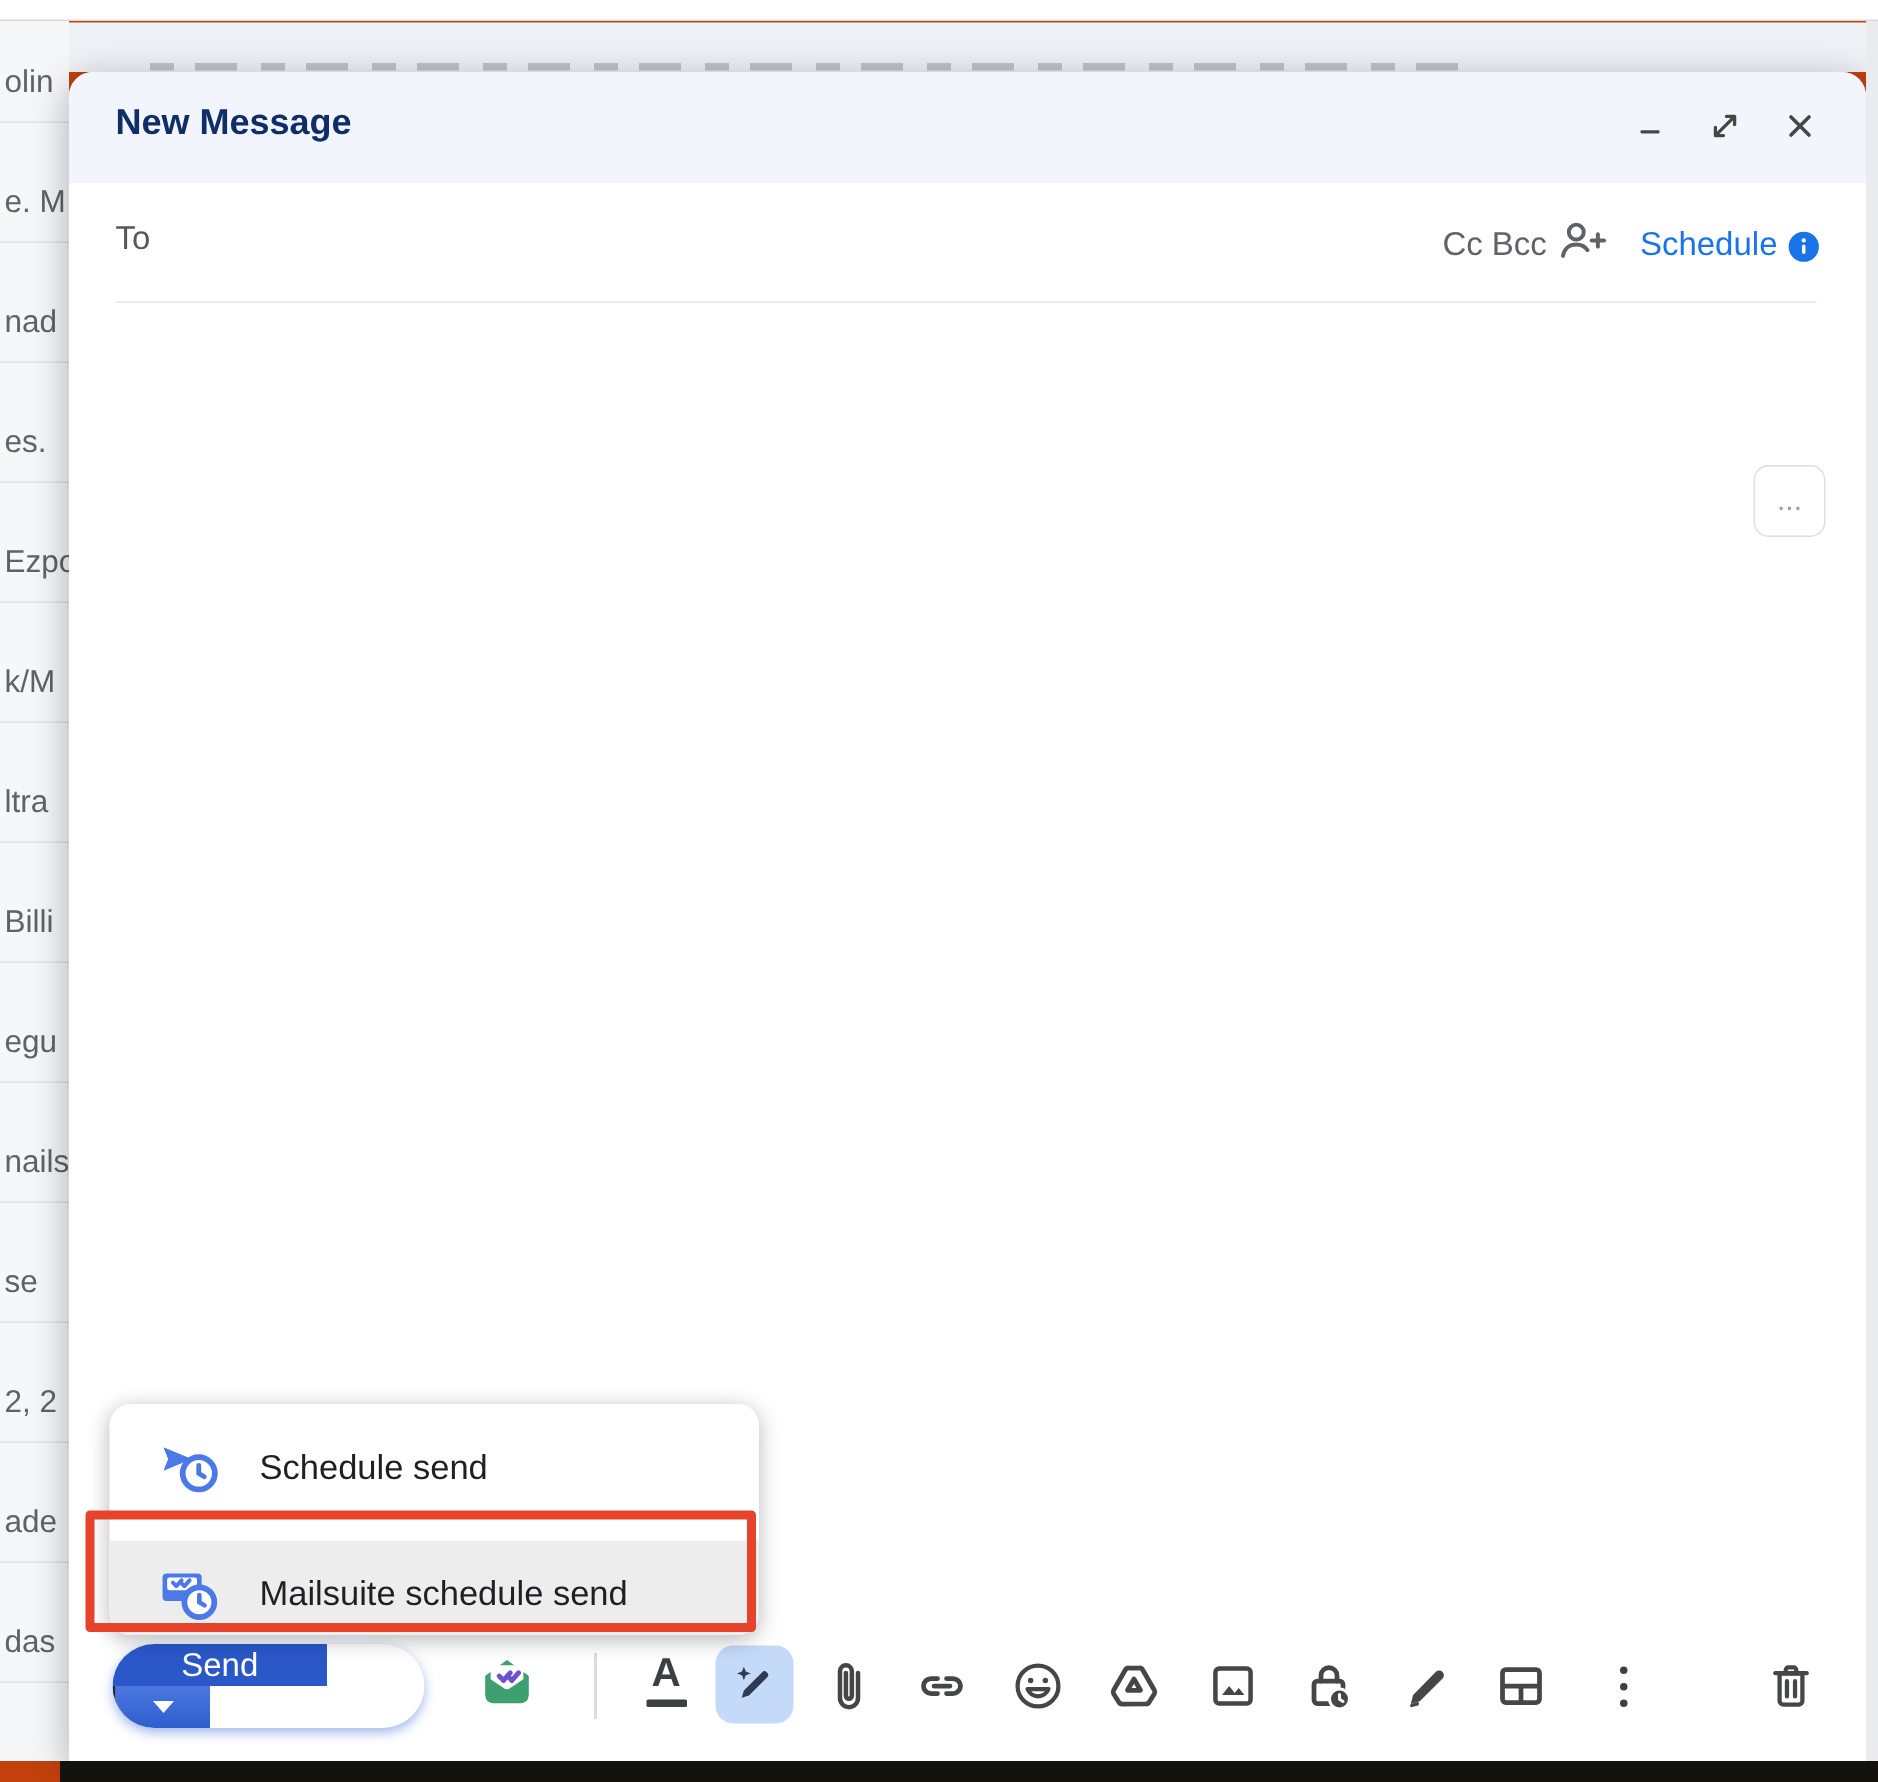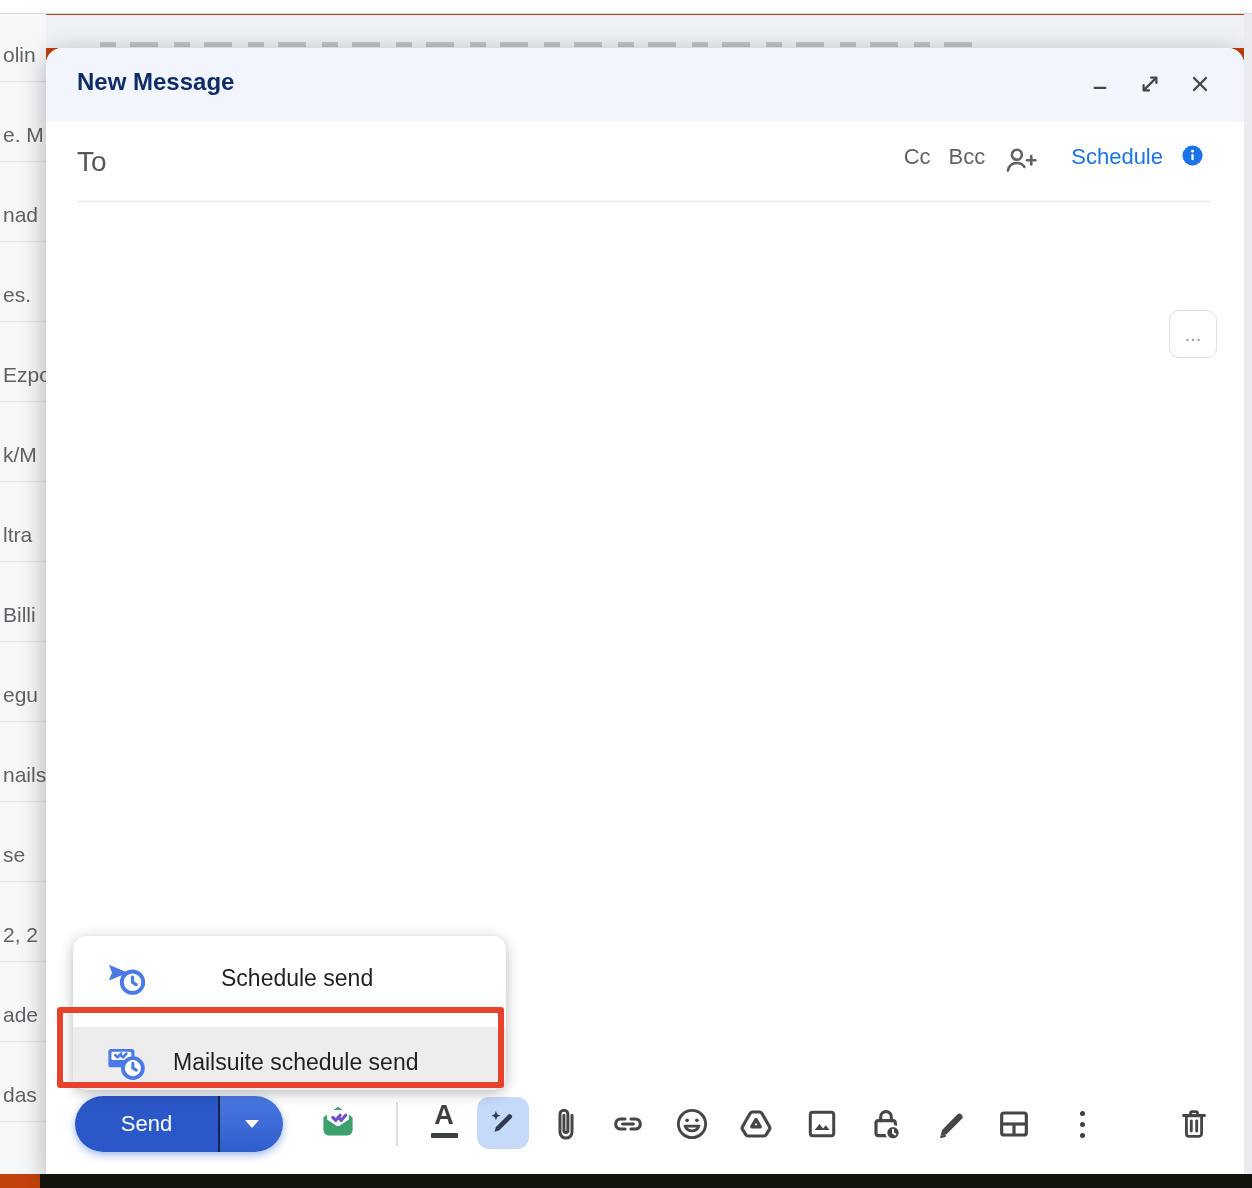--- a/index.html
+++ b/index.html
@@ -20,46 +20,46 @@
 
   
   .compose { position:absolute; left:46px; top:48px; width:1198px; height:1126px; background:#fff;
              border-radius:16px 16px 0 0; box-shadow:0 6px 26px rgba(0,0,0,.30); z-index:5; }
   .compose-header { position:absolute; left:0; top:0; width:1198px; height:74px; background:#f2f6fc; border-radius:16px 16px 0 0; }
   .compose-title { position:absolute; left:31px; top:20px; font-size:24px; font-weight:600; color:#0e2d69; }
   .win-controls { position:absolute; right:30px; top:22px; display:flex; gap:22px; align-items:center; }
   .win-btn { width:28px; height:28px; display:flex; align-items:center; justify-content:center; cursor:pointer; }
 
   .to-row { position:absolute; left:0; top:74px; width:1198px; height:80px; }
-  .field-label { position:absolute; left:31px; top:24px; font-size:28px; color:#55585c; }
-  .to-right { position:absolute; right:40px; top:22px; display:flex; align-items:flex-start; gap:18px; }
+  .field-label { position:absolute; left:31px; top:24px; font-size:22px; color:#55585c; }
+  .to-right { position:absolute; right:30px; top:22px; display:flex; align-items:flex-end; gap:6px; }
   .ccbcc { font-size:22px; color:#5f6368; cursor:pointer; }
   .campaign { font-size:22px; color:#1a73e8; font-weight:500; margin-left:14px; cursor:pointer; }
   .row-div { position:absolute; left:31px; right:33px; height:1px; background:#e6e8eb; }
   .subject-row { position:absolute; left:0; top:154px; width:1198px; height:84px; }
   .subject-label { position:absolute; left:31px; top:28px; font-size:22px; color:#84888d; }
 
   .tmpl-btn { position:absolute; top:262px; height:48px; background:#fff; border:1.5px solid #dcdfe3; border-radius:10px;
               color:#9aa0a6; font-size:20px; display:flex; align-items:center; justify-content:center; cursor:pointer; }
   .tmpl-load { left:919px; width:187px; }
   .tmpl-more { left:1123px; width:48px; }
 
   
   .sched-menu { position:absolute; left:73px; top:936px; width:433px; height:154px; background:#fff; border-radius:14px;
                 box-shadow:0 3px 14px rgba(0,0,0,.28); z-index:20; overflow:hidden; }
   .sched-item { display:flex; align-items:center; height:66px; cursor:pointer; }
-  .sched-item.first { margin-top:9px;gap:48px; }
+  .sched-item.first { margin-top:9px; }
   .sched-item.hl { height:70px; background:#ededed; margin-top:16px; }
   .sched-icon { width:46px; height:46px; margin-left:30px; flex:0 0 auto; }
   .sched-label { margin-left:24px; font-size:23px; color:#1f2023; }
   .red-rect { position:absolute; left:57px; top:1007px; width:447px; height:81px; border:6px solid #e7432c; border-radius:3px; z-index:30; pointer-events:none; }
 
   
   .send-btn { position:absolute; left:29px; top:1048px; width:208px; height:56px; border-radius:28px; display:flex; overflow:hidden;
-              box-shadow:0 3px 8px rgba(46,95,208,.45); cursor:pointer; }
+              box-shadow:0 3px 8px rgba(46,95,208,.45); cursor:pointer;flex-direction:column; }
   .send-main { width:143px; height:56px; background:#2b58c9; color:#fff; font-size:22px; font-weight:500;
                display:flex; align-items:center; justify-content:center; }
   .send-arrow { width:65px; height:56px; background:linear-gradient(180deg,#4b78e0,#2e5dcd); border-left:2px solid #17244c;
                 display:flex; align-items:center; justify-content:center; }
   .tri-down { width:0; height:0; border-left:7px solid transparent; border-right:7px solid transparent; border-top:8px solid #fff; }
 
   .tb-icon { position:absolute; top:1056px; width:40px; height:40px; display:flex; align-items:center; justify-content:center; cursor:pointer; }
   .tb-vdiv { position:absolute; left:350px; top:1054px; width:2px; height:44px; background:#dadce0; }
   .fmt-a { position:absolute; left:376px; top:1052px; width:44px; height:48px; text-align:center; cursor:pointer; }
   .fmt-a .letter { font-size:27px; font-weight:600; color:#3c4043; line-height:30px; }

